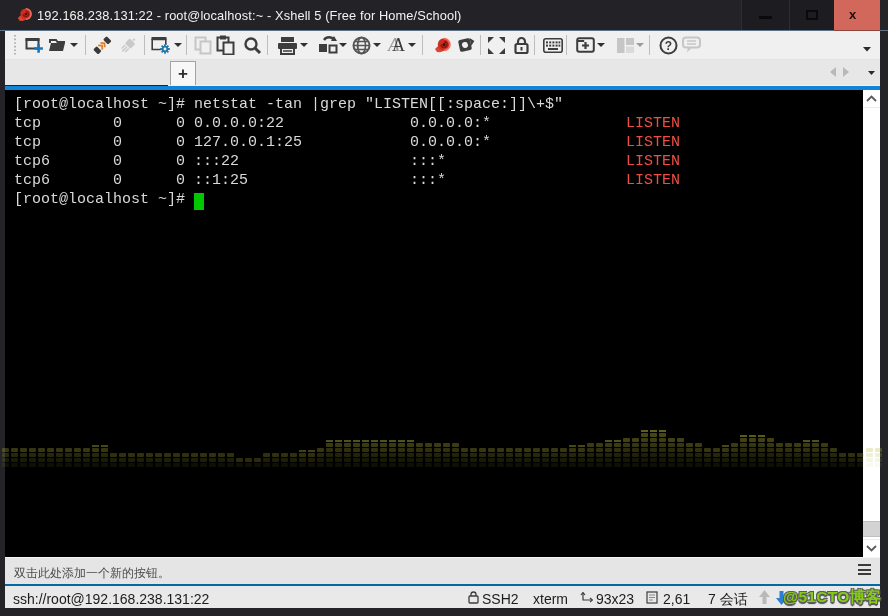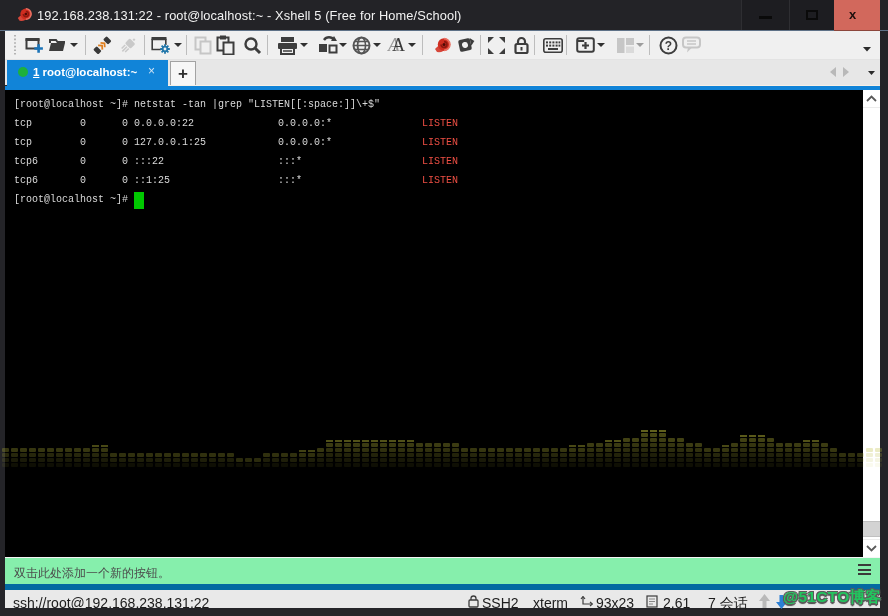--- a/index.html
+++ b/index.html
@@ -18,33 +18,33 @@
 .tabbar{position:absolute;left:5px;top:60px;width:875px;height:25px;background:#e7e7e7}
 .tab{position:absolute;left:2px;top:0;width:161px;height:26px;background:#1184d8}
 .dot{position:absolute;left:11px;top:7px;width:10px;height:10px;border-radius:50%;background:#1db03e}
 .tabtxt{position:absolute;left:26px;top:5.5px;font-size:11.5px;font-weight:bold;color:#fff;white-space:nowrap}
 .tabx{position:absolute;left:141px;top:4px;font-size:12px;color:#cfe3f4}
 .plus{position:absolute;left:165px;top:1px;width:26px;height:24px;background:#f7f7f7;border:1px solid #a3a3a3;border-bottom:none}
 .plus i{position:absolute;left:7px;top:2px;font-style:normal;font-weight:bold;font-size:17px;color:#2e2e2e}
 .warm{position:absolute;left:168px;top:85px;width:712px;height:1px;background:#f7f0e6}
 .bluestrip{position:absolute;left:5px;top:86px;width:875px;height:4px;background:#1184d8}
 .term{position:absolute;left:5px;top:90px;width:875px;height:467px;background:#000}
-pre.txt{position:absolute;left:9px;top:5px;font-family:"Liberation Mono",monospace;font-size:10px;line-height:19px;color:#d9d9d9;white-space:pre}
+pre.txt{position:absolute;left:9px;top:5px;font-family:"Liberation Mono",monospace;font-size:15px;line-height:19px;color:#d9d9d9;white-space:pre}
 pre.txt .r{color:#ee4f44}
 .cur{display:inline-block;width:10px;height:17px;background:#00c800;vertical-align:-7px}
 .sbar{position:absolute;right:0;top:0;width:17px;height:467px;background:#fff}
 .sbar .sep1{position:absolute;left:0;top:17px;width:17px;height:1px;background:#ececec}
 .sbar .sep2{position:absolute;left:0;bottom:17px;width:17px;height:1px;background:#ececec}
-.btnbar{position:absolute;left:5px;top:557px;width:875px;height:27px;background:#86efac;border-top:1px solid #f5f5f5}
+.btnbar{position:absolute;left:5px;top:557px;width:875px;height:27px;background:#e5e5e5;border-top:1px solid #f5f5f5}
 .btnbar span{position:absolute;left:9px;top:7px;font-size:12px;color:#4c4c4c}
 .burger{position:absolute;right:9px;top:6px;width:13px;height:11px}
 .burger b{position:absolute;left:0;width:13px;height:2px;background:#3a3a3a;display:block}
-.status{position:absolute;left:5px;top:584px;width:875px;height:24px;background:#e9e9e9;border-top:6px solid #0369a1;font-size:14px;color:#1c1c1c}
+.status{position:absolute;left:5px;top:584px;width:875px;height:24px;background:#e9e9e9;border-top:2px solid #0369a1;font-size:14px;color:#1c1c1c}
 .status .it{position:absolute;top:5px;white-space:nowrap}
-.wm{position:absolute;left:783px;top:587px;z-index:40;font-size:15.5px;font-weight:bold;color:#22c55e;white-space:nowrap;letter-spacing:0.3px;
+.wm{position:absolute;left:783px;top:587px;z-index:40;font-size:15.5px;font-weight:bold;color:#84cc16;white-space:nowrap;letter-spacing:0.3px;
  text-shadow:-1px -1px 0 #5a5a5a,1px -1px 0 #5a5a5a,-1px 1px 0 #5a5a5a,1px 1px 0 #5a5a5a,0 2px 1px #444}
 </style></head><body>
 <div class="titlebar">
  <svg style="position:absolute;left:16px;top:6px" width="17" height="17" viewBox="0 0 19 18">
       <path d="M2 13 Q5 9 9 10 L14 12 Q10 17 4 16 Z" fill="#d6473a"></path>
       <circle cx="11" cy="8.5" r="6.2" fill="#cf2d20"></circle>
       <path d="M11 2.6 A5.9 5.9 0 0 1 16.9 8.5 A5.9 5.9 0 0 1 11 14.4" fill="none" stroke="#ea7264" stroke-width="1.7"></path>
       <path d="M11 5.6 A2.9 2.9 0 0 1 13.9 8.5 A2.9 2.9 0 0 1 11 11.4 A2.9 2.9 0 0 1 8.1 8.5" fill="none" stroke="#8c1810" stroke-width="1.7"></path>
       <circle cx="11" cy="8.5" r="1.5" fill="#4e0a06"></circle>
     </svg>
@@ -232,25 +232,20 @@
         <rect x="1" y="1.5" width="17" height="10" rx="3" fill="none" stroke="#c6c6c6" stroke-width="2"></rect>
         <path d="M6 11.5l-1 5 5-5z" fill="#c6c6c6"></path>
         <path d="M5 5h9M5 8h9" stroke="#c6c6c6" stroke-width="1.4"></path>
       </svg>
       <svg style="position:absolute;left:863px;top:16px" width="9" height="5" viewBox="0 0 9 5">
         <path d="M0 0h8l-4 4.5z" fill="#2b2b2b"></path>
       </svg>
     </div>
 </div>
 <div class="tabbar">
- <div class="tab">
-      <div class="dot"></div>
-      <div class="tabtxt"><u>1</u> root@localhost:~</div>
-      <div class="tabx">×</div>
-    </div>
  <div class="plus">
       <i>+</i>
     </div>
  <svg style="position:absolute;left:823px;top:66px;top:6px;left:823px" width="50" height="12" viewBox="0 0 50 12">
   <path d="M8 1 L2 6 L8 11z" fill="#b9b9b9"></path>
       <path d="M15 1 L21 6 L15 11z" fill="#b9b9b9"></path>
   <path d="M40 5h7l-3.5 4z" fill="#2b2b2b"></path>
  </svg>
 </div>
 <div class="warm"></div>

